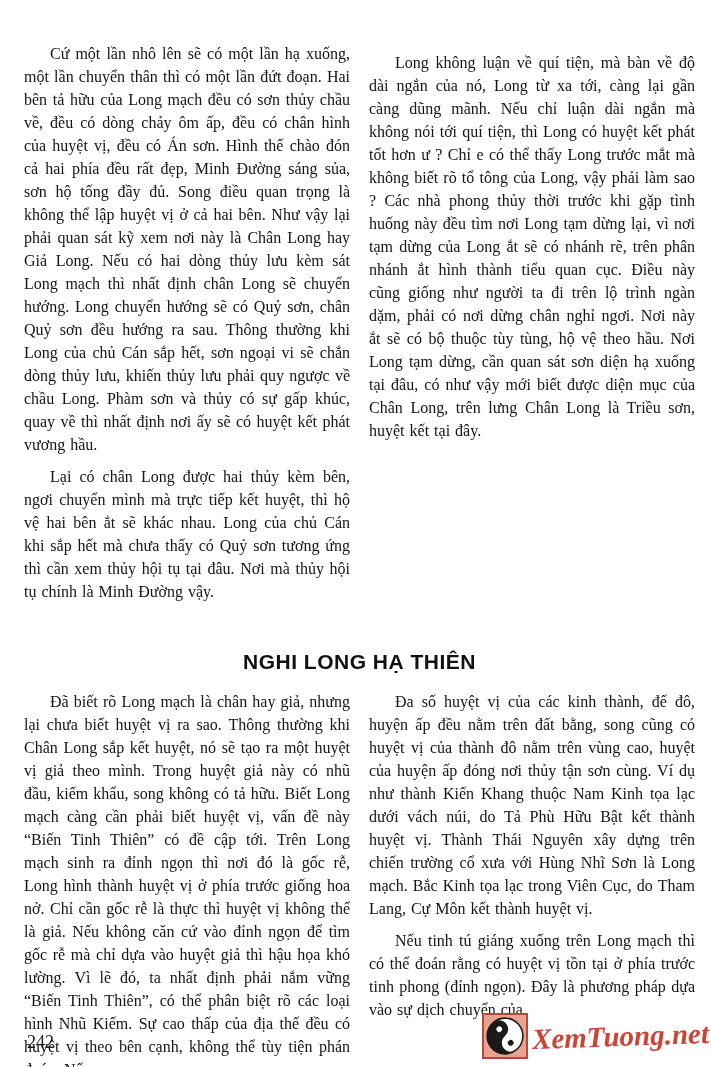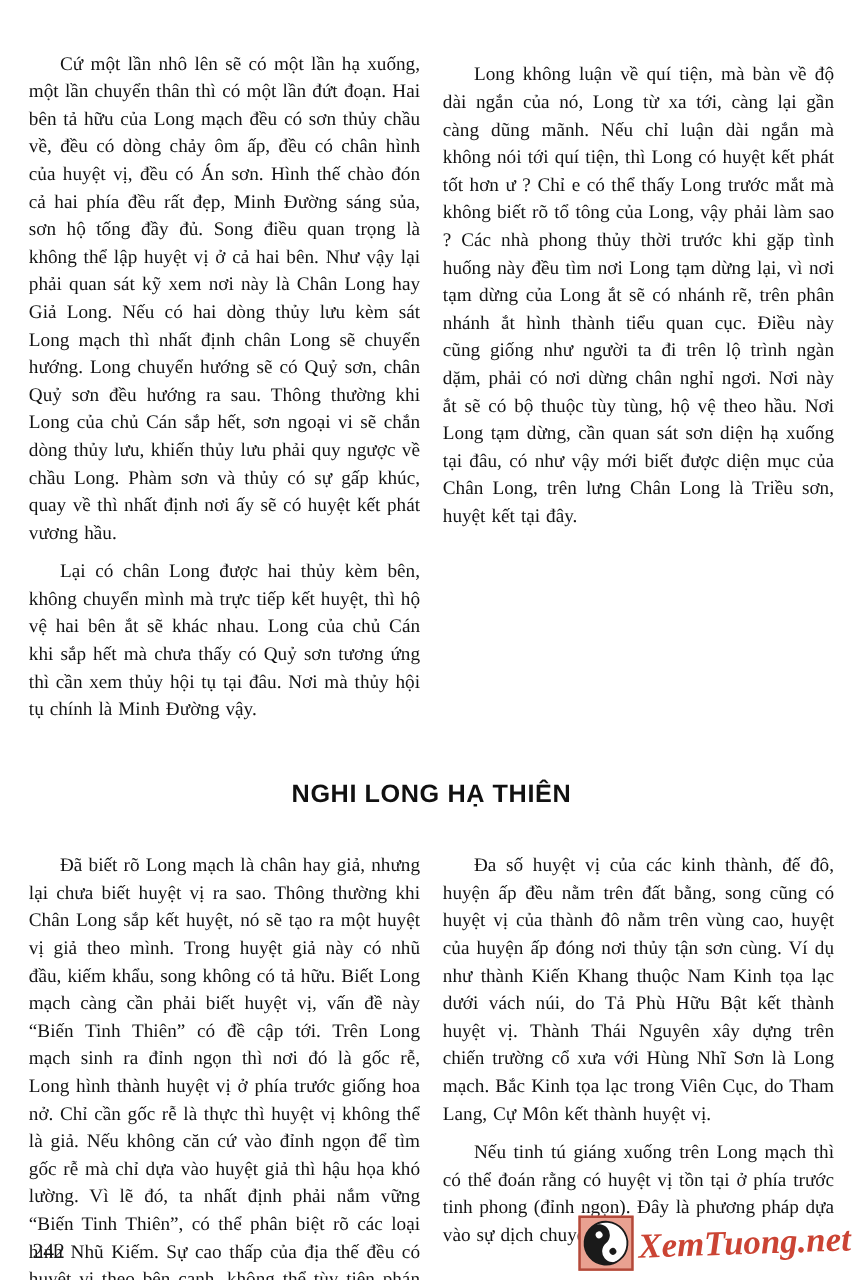--- a/index.html
+++ b/index.html
@@ -35,21 +35,21 @@
   }
   p.para.no-indent { text-indent: 0; }
   h1.section-heading {
     font-family: "Liberation Sans", sans-serif;
     font-weight: bold;
     font-size: 21px;
     letter-spacing: 0.5px;
     text-align: center;
     color: #111;
     margin-top: 38px;
-    margin-bottom: 36px;
+    margin-bottom: 16px;
   }
   .page-number {
     position: absolute;
     left: 27px;
     bottom: 14px;
     font-size: 18px;
     font-family: Liberation Serif, serif;
     color: #1a1a1a;
   }
   .watermark {
@@ -82,21 +82,21 @@
   }
 </style>
 </head>
 <body>
 
 <div class="page">
 
   <div class="two-col">
     <div class="col">
       <p class="para">Cứ một lần nhô lên sẽ có một lần hạ xuống, một lần chuyển thân thì có một lần đứt đoạn. Hai bên tả hữu của Long mạch đều có sơn thủy chầu về, đều có dòng chảy ôm ấp, đều có chân hình của huyệt vị, đều có Án sơn. Hình thế chào đón cả hai phía đều rất đẹp, Minh Đường sáng sủa, sơn hộ tống đầy đủ. Song điều quan trọng là không thể lập huyệt vị ở cả hai bên. Như vậy lại phải quan sát kỹ xem nơi này là Chân Long hay Giả Long. Nếu có hai dòng thủy lưu kèm sát Long mạch thì nhất định chân Long sẽ chuyển hướng. Long chuyển hướng sẽ có Quỷ sơn, chân Quỷ sơn đều hướng ra sau. Thông thường khi Long của chủ Cán sắp hết, sơn ngoại vi sẽ chắn dòng thủy lưu, khiến thủy lưu phải quy ngược về chầu Long. Phàm sơn và thủy có sự gấp khúc, quay về thì nhất định nơi ấy sẽ có huyệt kết phát vương hầu.</p>
-      <p class="para">Lại có chân Long được hai thủy kèm bên, không chuyển mình mà trực tiếp kết huyệt, thì hộ vệ hai bên ắt sẽ khác nhau. Long của chủ Cán khi sắp hết mà chưa thấy có Quỷ sơn tương ứng thì cần xem thủy hội tụ tại đâu. Nơi mà thủy hội tụ chính là Minh Đường vậy.</p>
+      <p class="para">Lại có chân Long được hai thủy kèm bên, ngơi chuyển mình mà trực tiếp kết huyệt, thì hộ vệ hai bên ắt sẽ khác nhau. Long của chủ Cán khi sắp hết mà chưa thấy có Quỷ sơn tương ứng thì cần xem thủy hội tụ tại đâu. Nơi mà thủy hội tụ chính là Minh Đường vậy.</p>
     </div>
     <div class="col offset-top">
       <p class="para">Long không luận về quí tiện, mà bàn về độ dài ngắn của nó, Long từ xa tới, càng lại gần càng dũng mãnh. Nếu chỉ luận dài ngắn mà không nói tới quí tiện, thì Long có huyệt kết phát tốt hơn ư ? Chỉ e có thể thấy Long trước mắt mà không biết rõ tổ tông của Long, vậy phải làm sao ? Các nhà phong thủy thời trước khi gặp tình huống này đều tìm nơi Long tạm dừng lại, vì nơi tạm dừng của Long ắt sẽ có nhánh rẽ, trên phân nhánh ắt hình thành tiểu quan cục. Điều này cũng giống như người ta đi trên lộ trình ngàn dặm, phải có nơi dừng chân nghỉ ngơi. Nơi này ắt sẽ có bộ thuộc tùy tùng, hộ vệ theo hầu. Nơi Long tạm dừng, cần quan sát sơn diện hạ xuống tại đâu, có như vậy mới biết được diện mục của Chân Long, trên lưng Chân Long là Triều sơn, huyệt kết tại đây.</p>
     </div>
   </div>
 
   <h1 class="section-heading">NGHI LONG HẠ THIÊN</h1>
 
   <div class="two-col">
     <div class="col">

